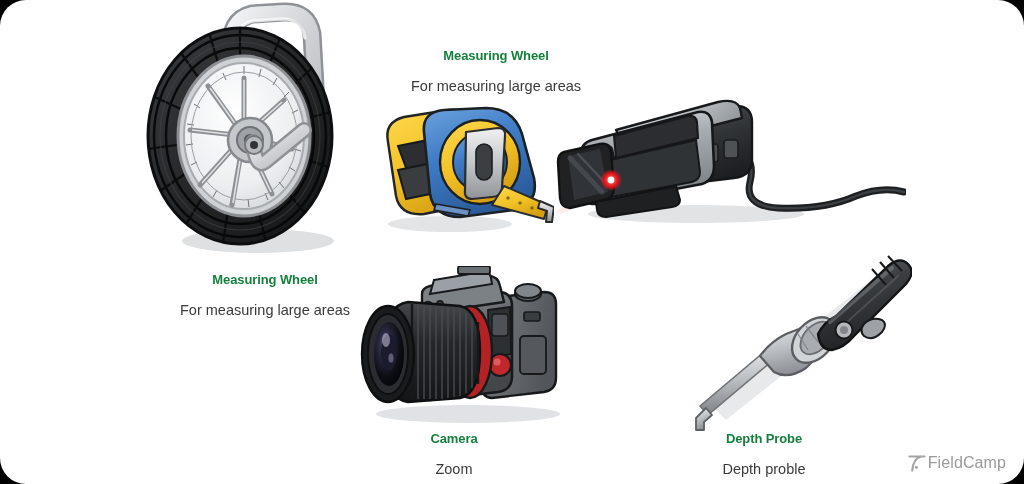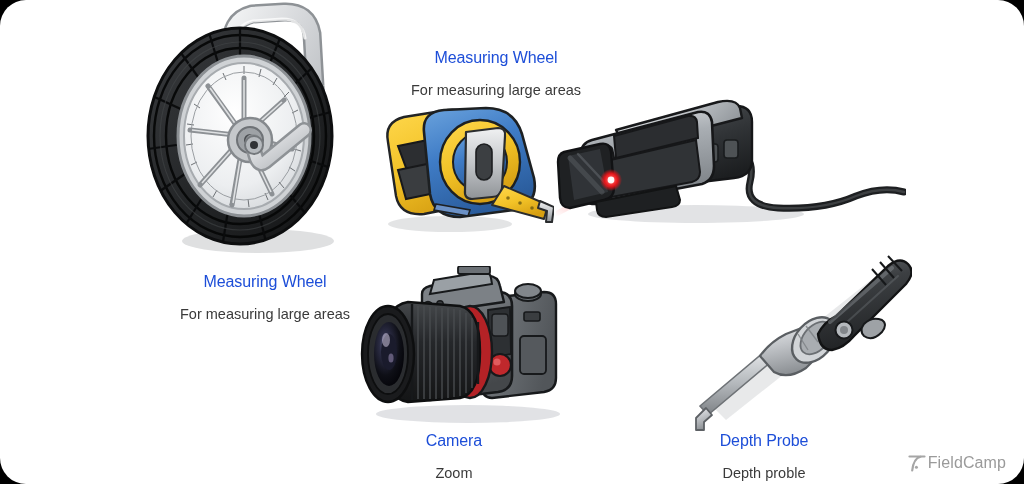--- a/index.html
+++ b/index.html
@@ -22,23 +22,23 @@
     overflow: hidden;
     box-sizing: border-box;
   }
   .label-block {
     position: absolute;
     text-align: center;
     line-height: 1.25;
     user-select: none;
   }
   .label-title {
-    font-size: 16px;
-    font-weight: normal;
-    color: #1d4ed8;
+    font-size: 13px;
+    font-weight: bold;
+    color: #15803d;
     letter-spacing: -0.1px;
     white-space: nowrap;
   }
   .label-sub {
     font-size: 14.5px;
     font-weight: normal;
     color: #3a3a3a;
     margin-top: 13px;
     white-space: nowrap;
   }

